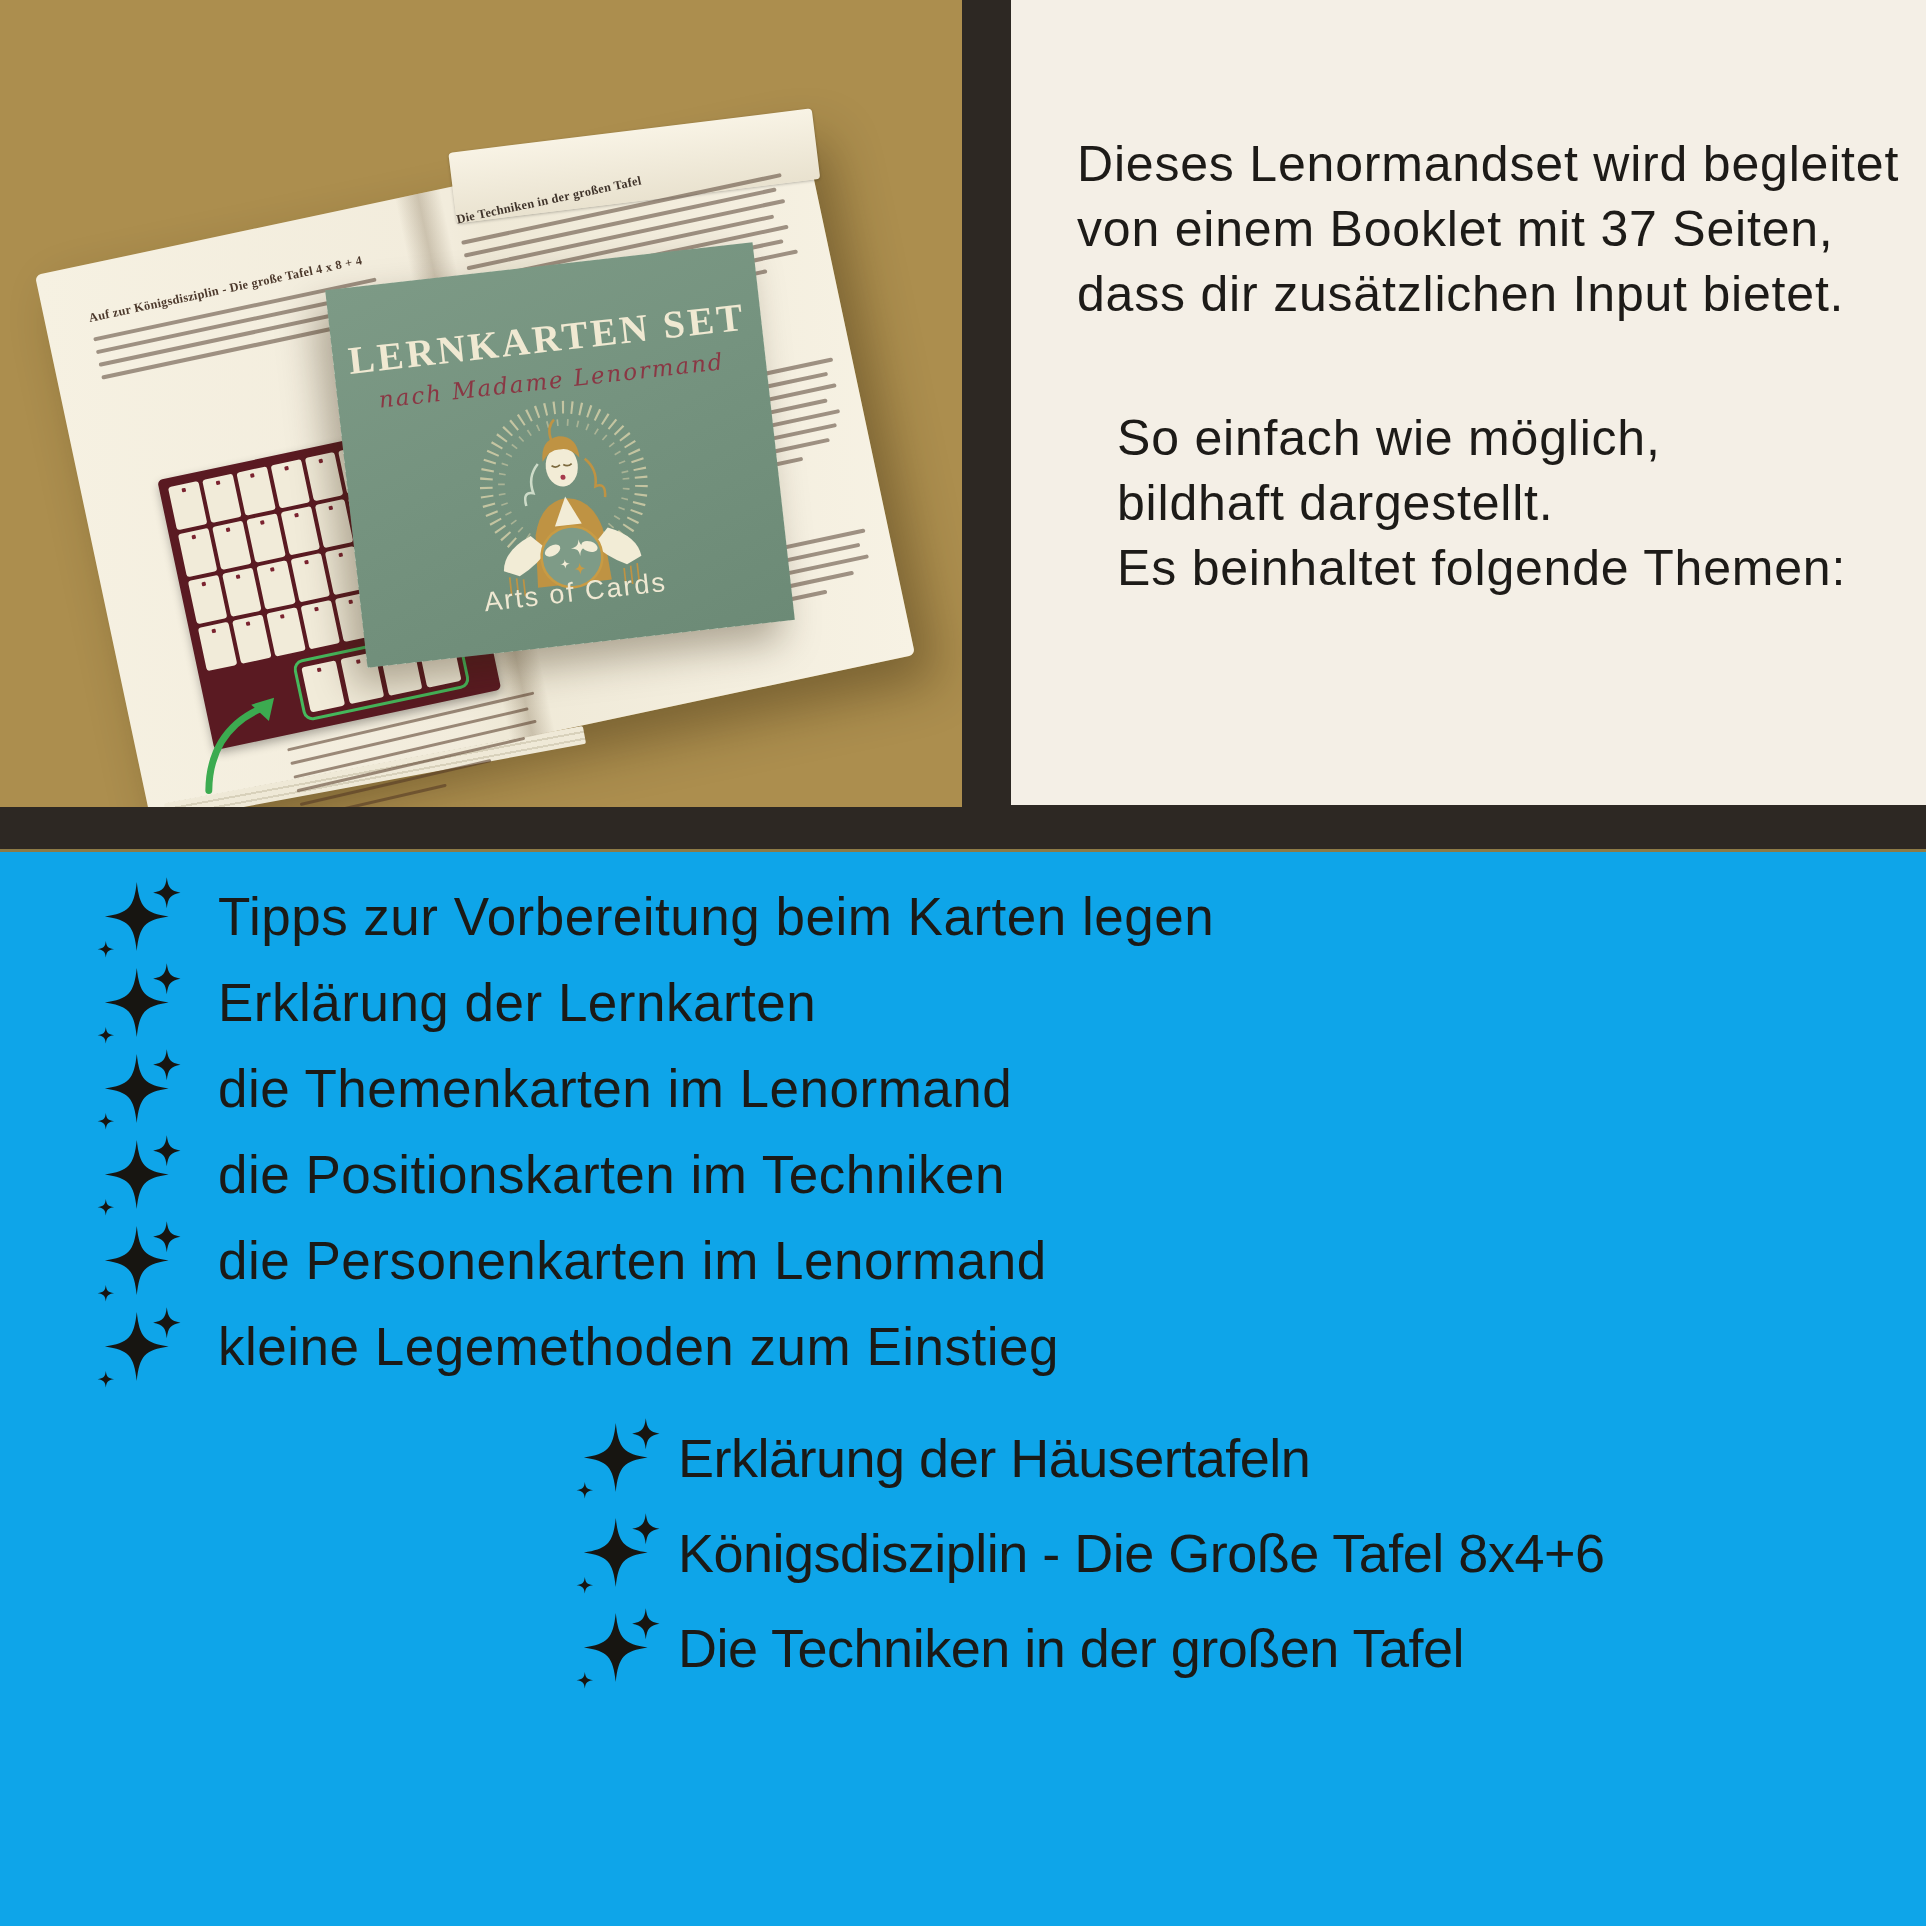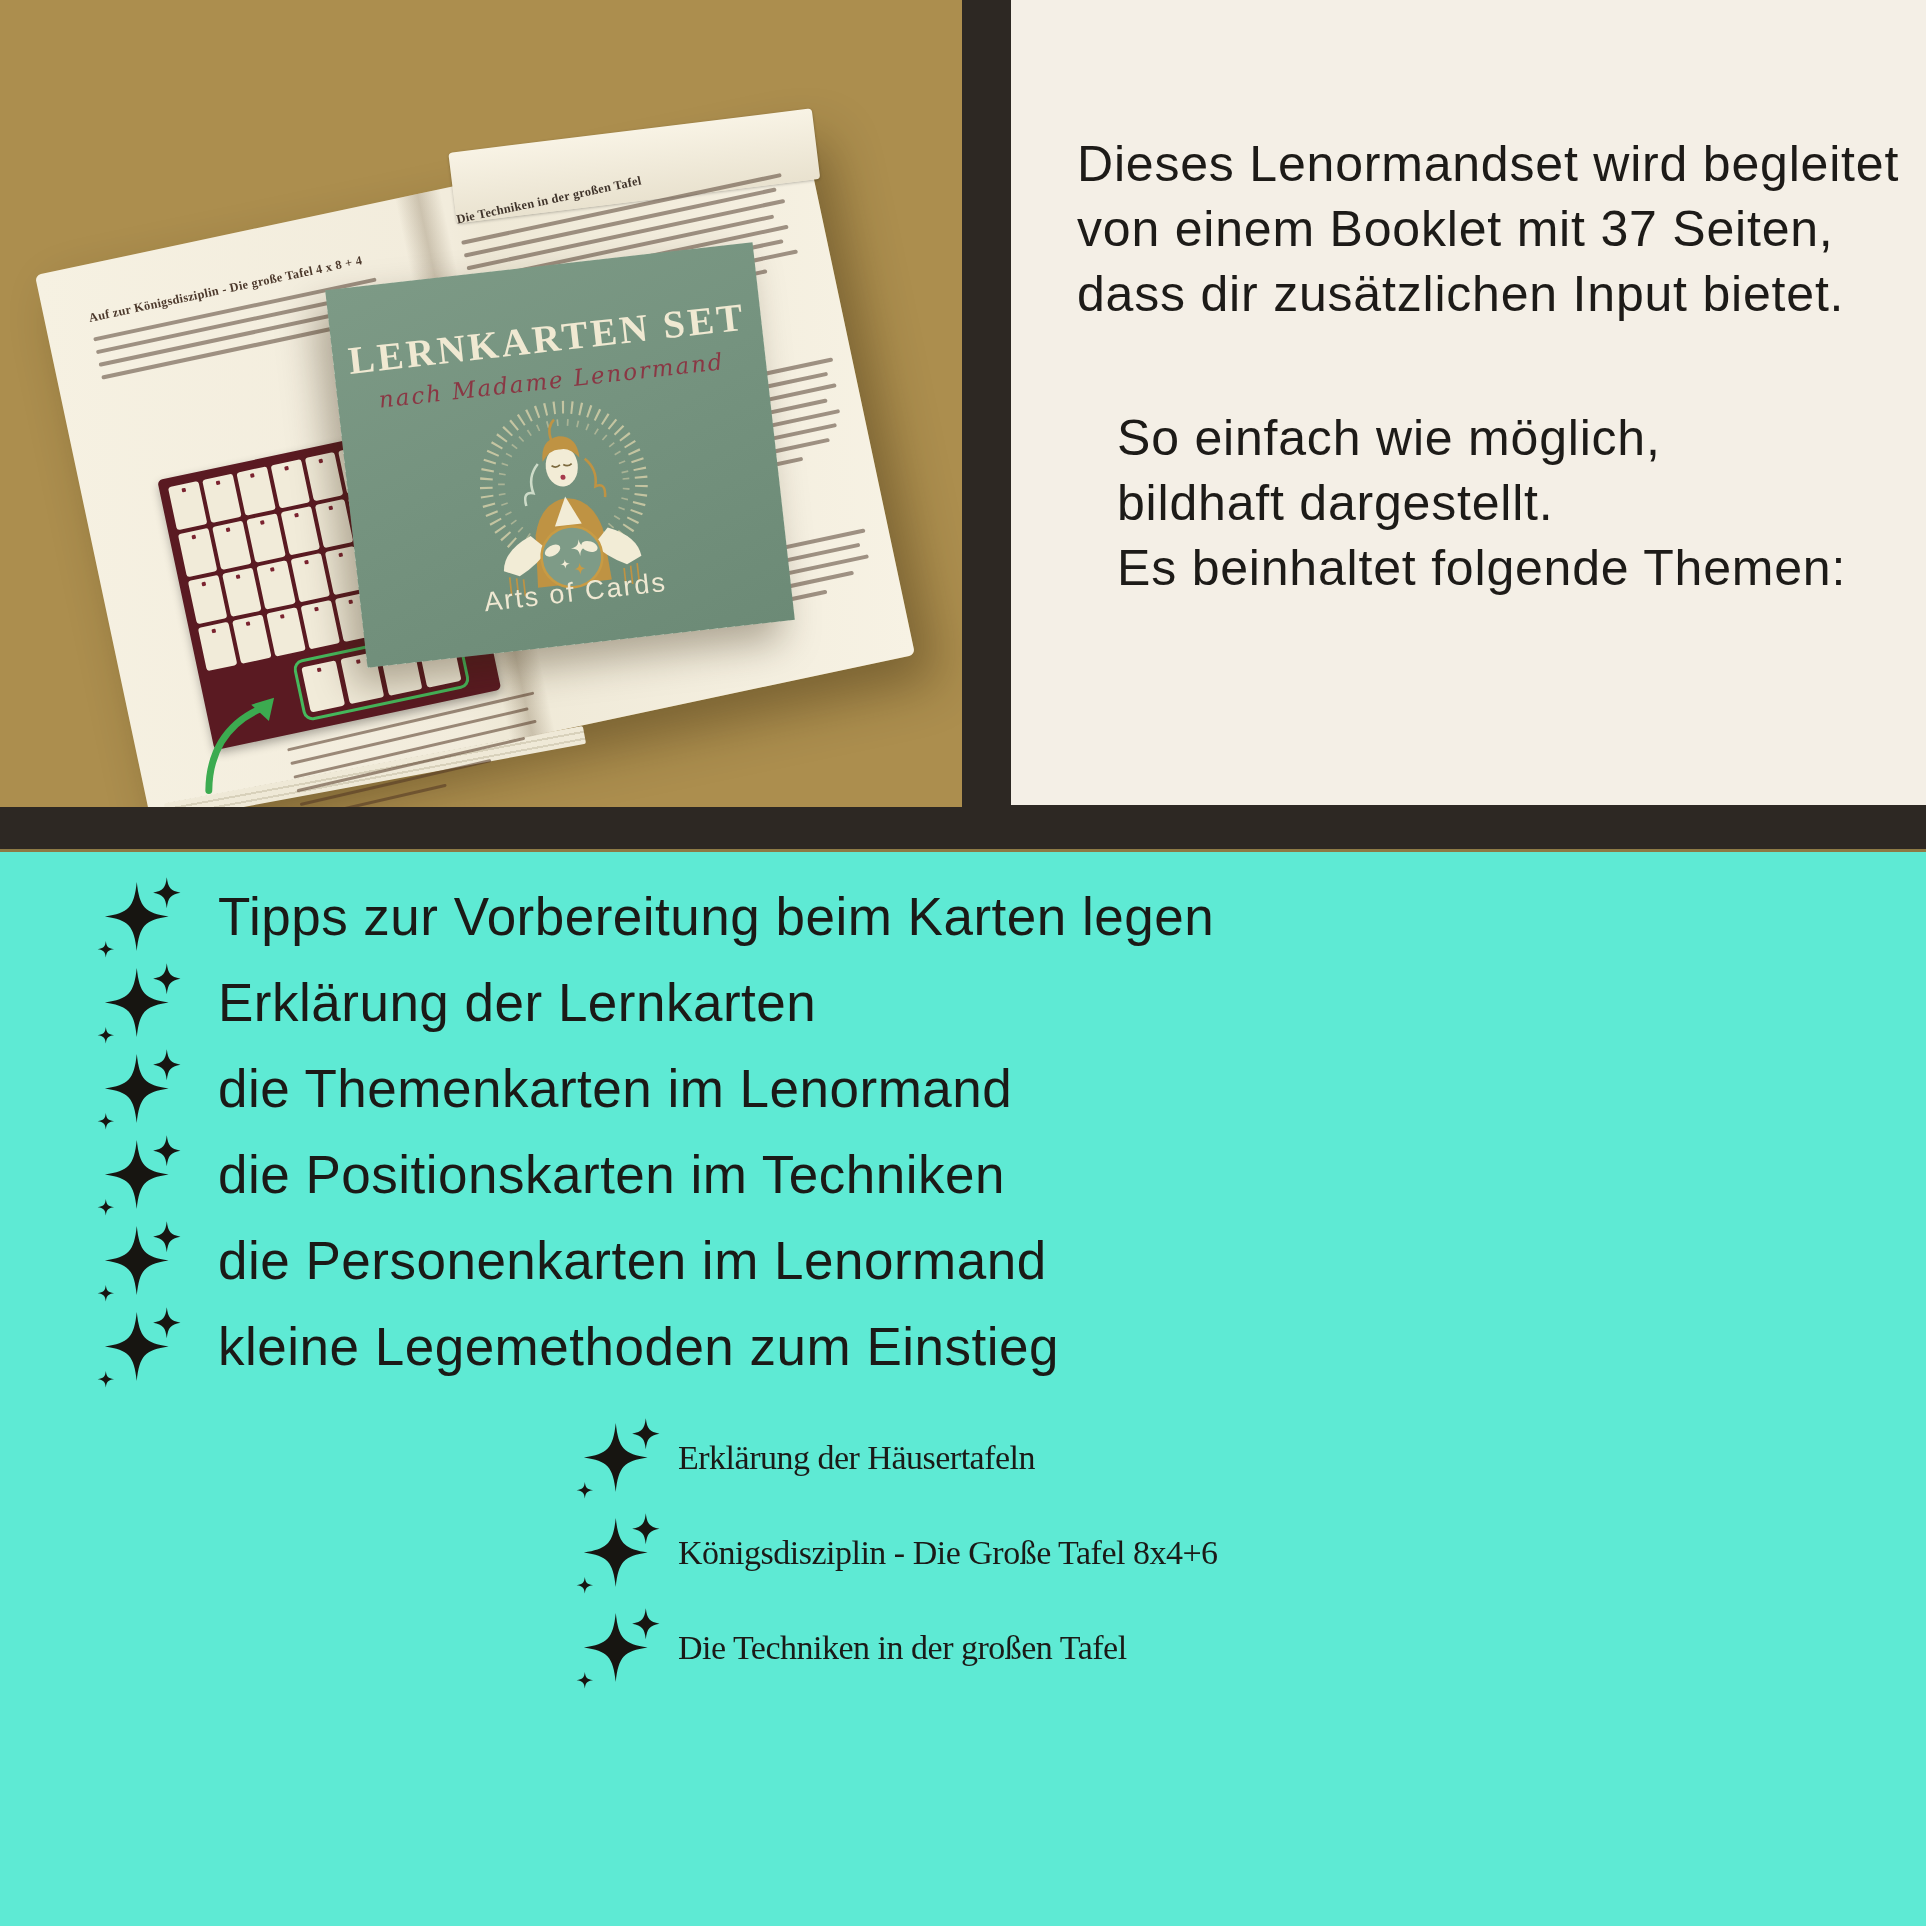--- a/index.html
+++ b/index.html
@@ -97,39 +97,39 @@
   .intro-panel{
     position:absolute; left:1011px; top:0; width:916px; height:805px;
     background:#f4efe6;
   }
   .gold-line{
     position:absolute; left:0; top:849px; width:1927px; height:3px;
     background:#8d7a45;
   }
   .bottom-panel{
     position:absolute; left:0; top:852px; width:1927px; height:1074px;
-    background:#5eead4;
+    background:#0ea5e9;
   }
 
   .intro{ position:absolute; left:66px; top:132px; }
   .iline{
     font-size:50px; line-height:65px; letter-spacing:0.8px; color:#1d1b18;
     white-space:nowrap;
   }
   .intro .group2{ margin-top:79px;margin-left:40px; }
 
   
   .topic-list{ position:absolute; }
   .list-primary{ left:94px; top:21px; }      
   .list-secondary{ left:573px; top:558px; }  
   .topic-item{ display:flex; align-items:center; height:86px; gap:33px; }
   .list-secondary .topic-item{ height:95px; gap:14px; }
   .sparkle{ width:91px; height:91px; flex:0 0 auto; }
   .topic-label{ font-size:53px; letter-spacing:0.5px; white-space:nowrap; color:#1b1a17; }
-  .list-secondary .topic-label{ font-size:34px; letter-spacing:-0.5px;font-family:Liberation Serif, serif; }
+  .list-secondary .topic-label{ font-size:54px; letter-spacing:-0.5px; }
 </style>
 </head>
 <body>
 
 <div class="gold-panel">
   <div class="book">
     <div class="spine"></div>
 
     <div class="page-heading left">Auf zur Königsdisziplin - Die große Tafel 4 x 8 + 4</div>
     <div class="tline-block" style="left:44px; top:73px; width:297px;">

